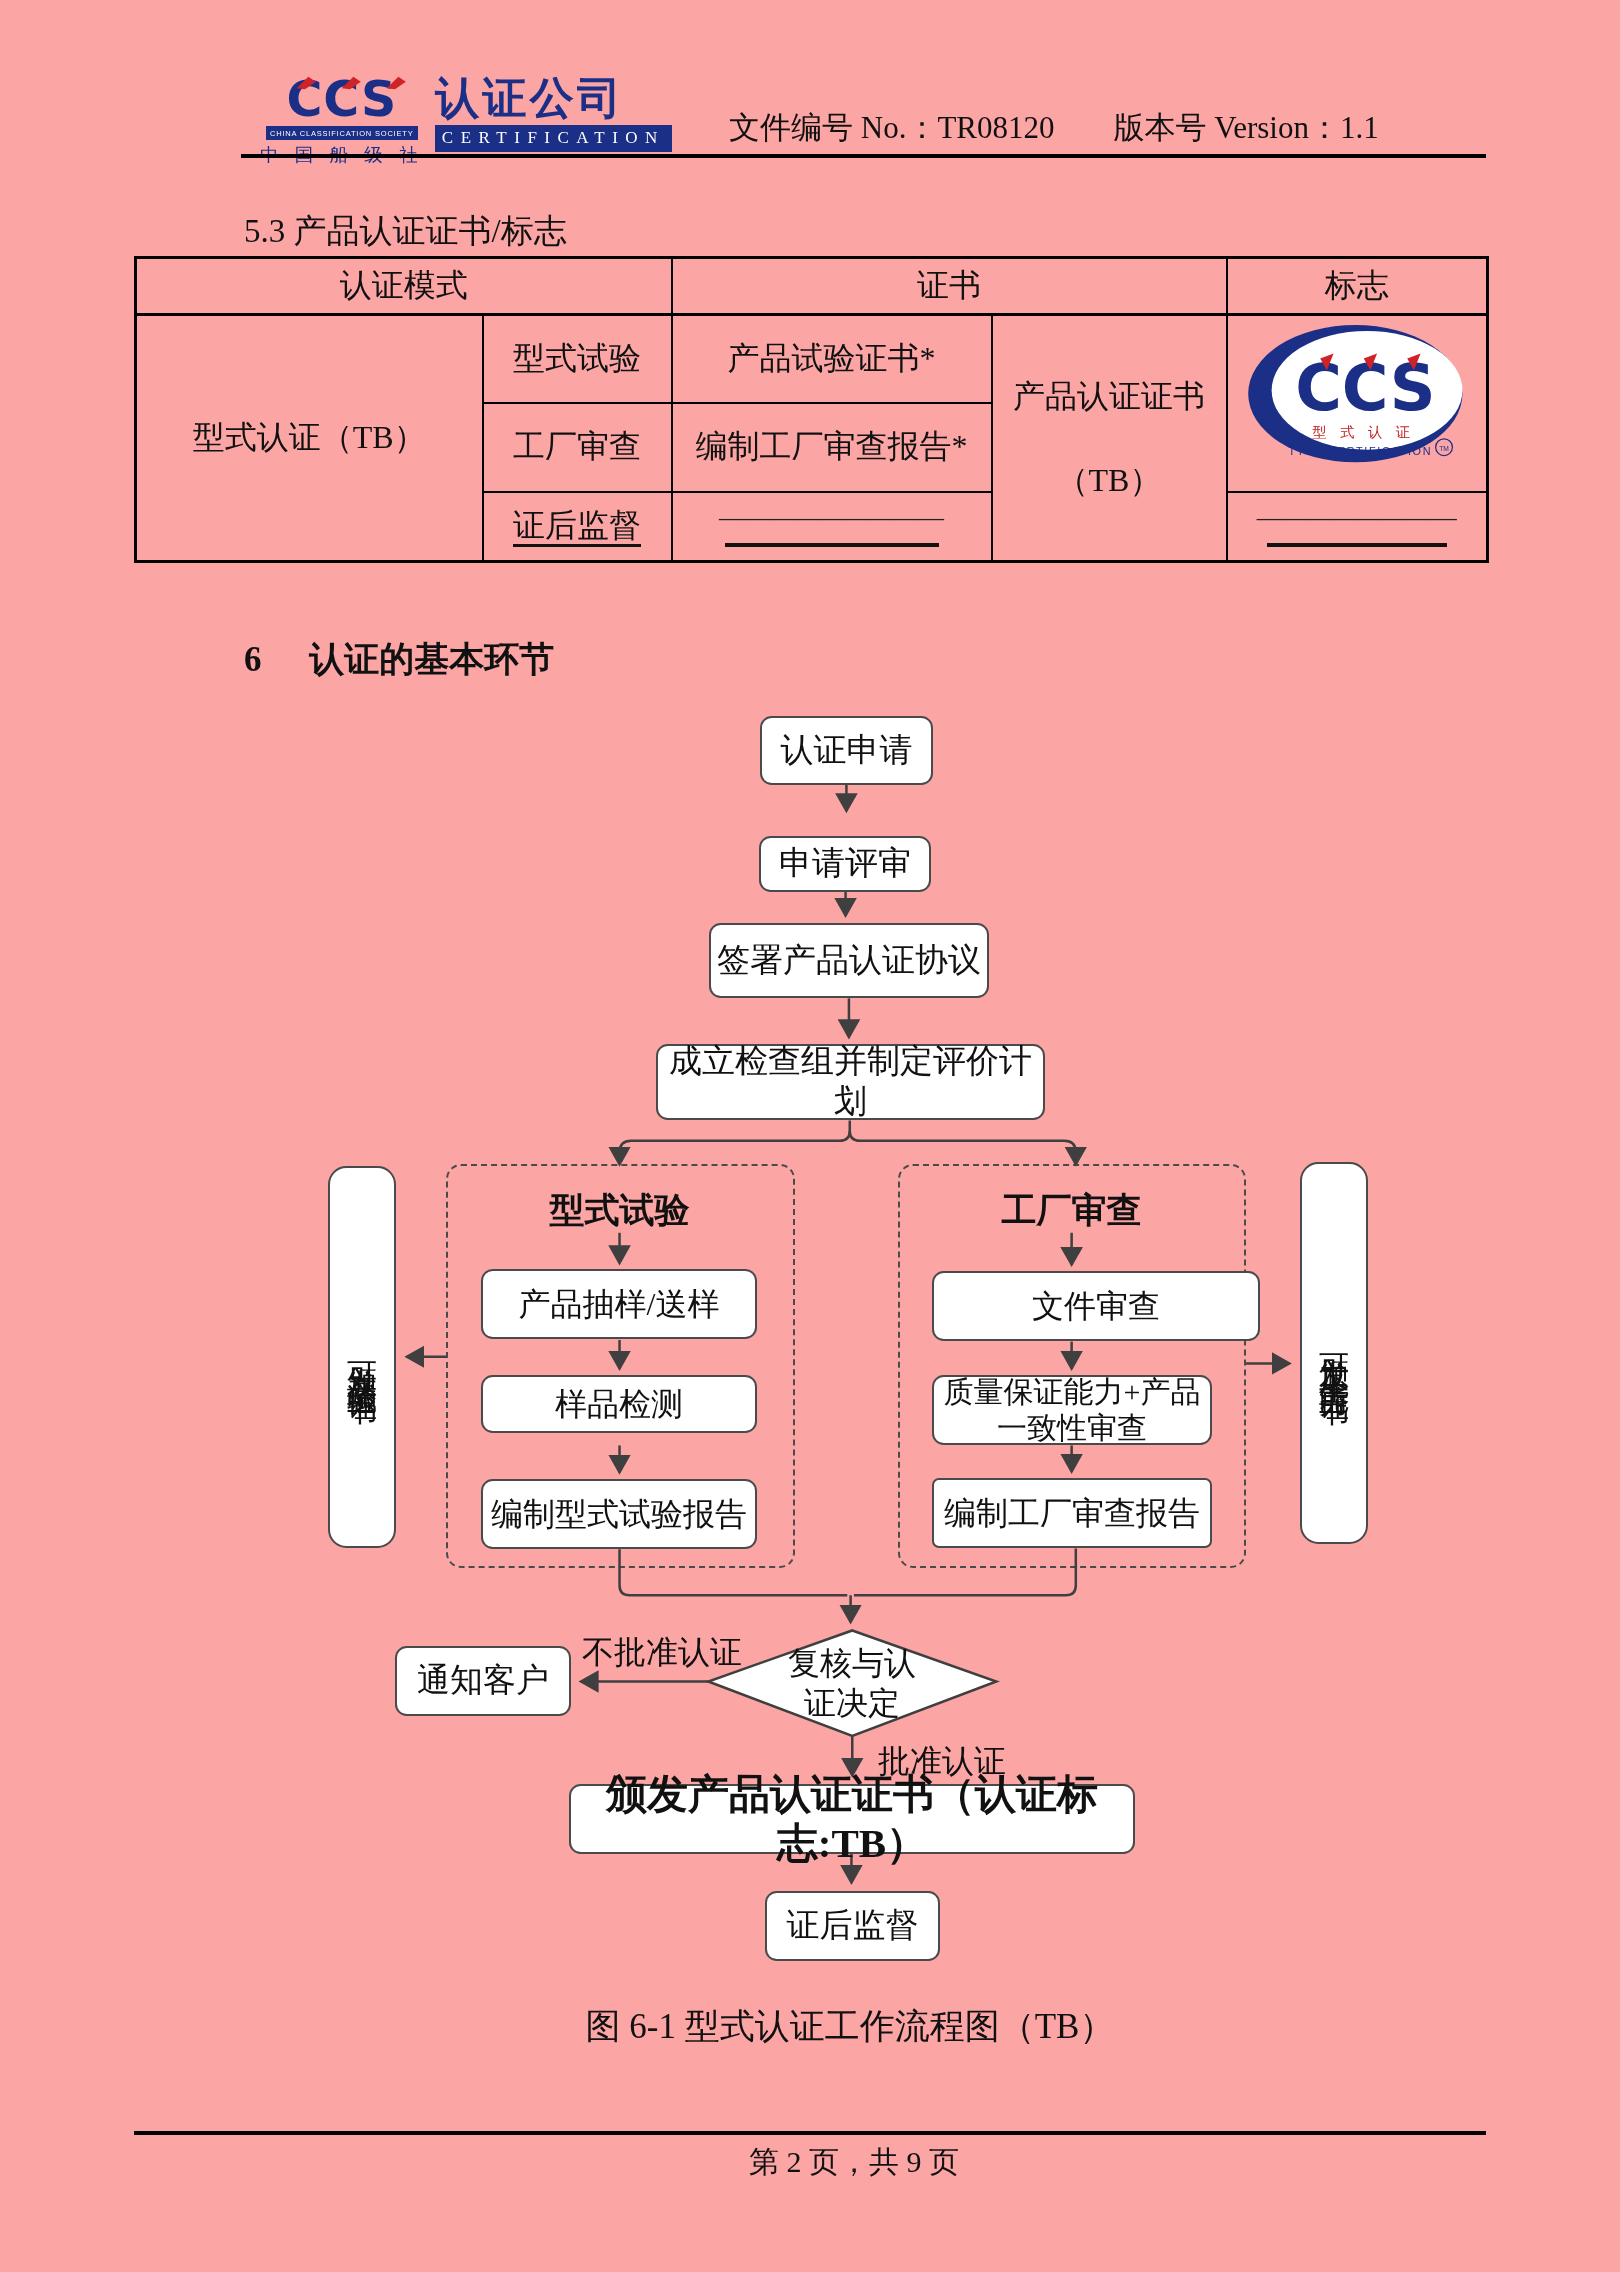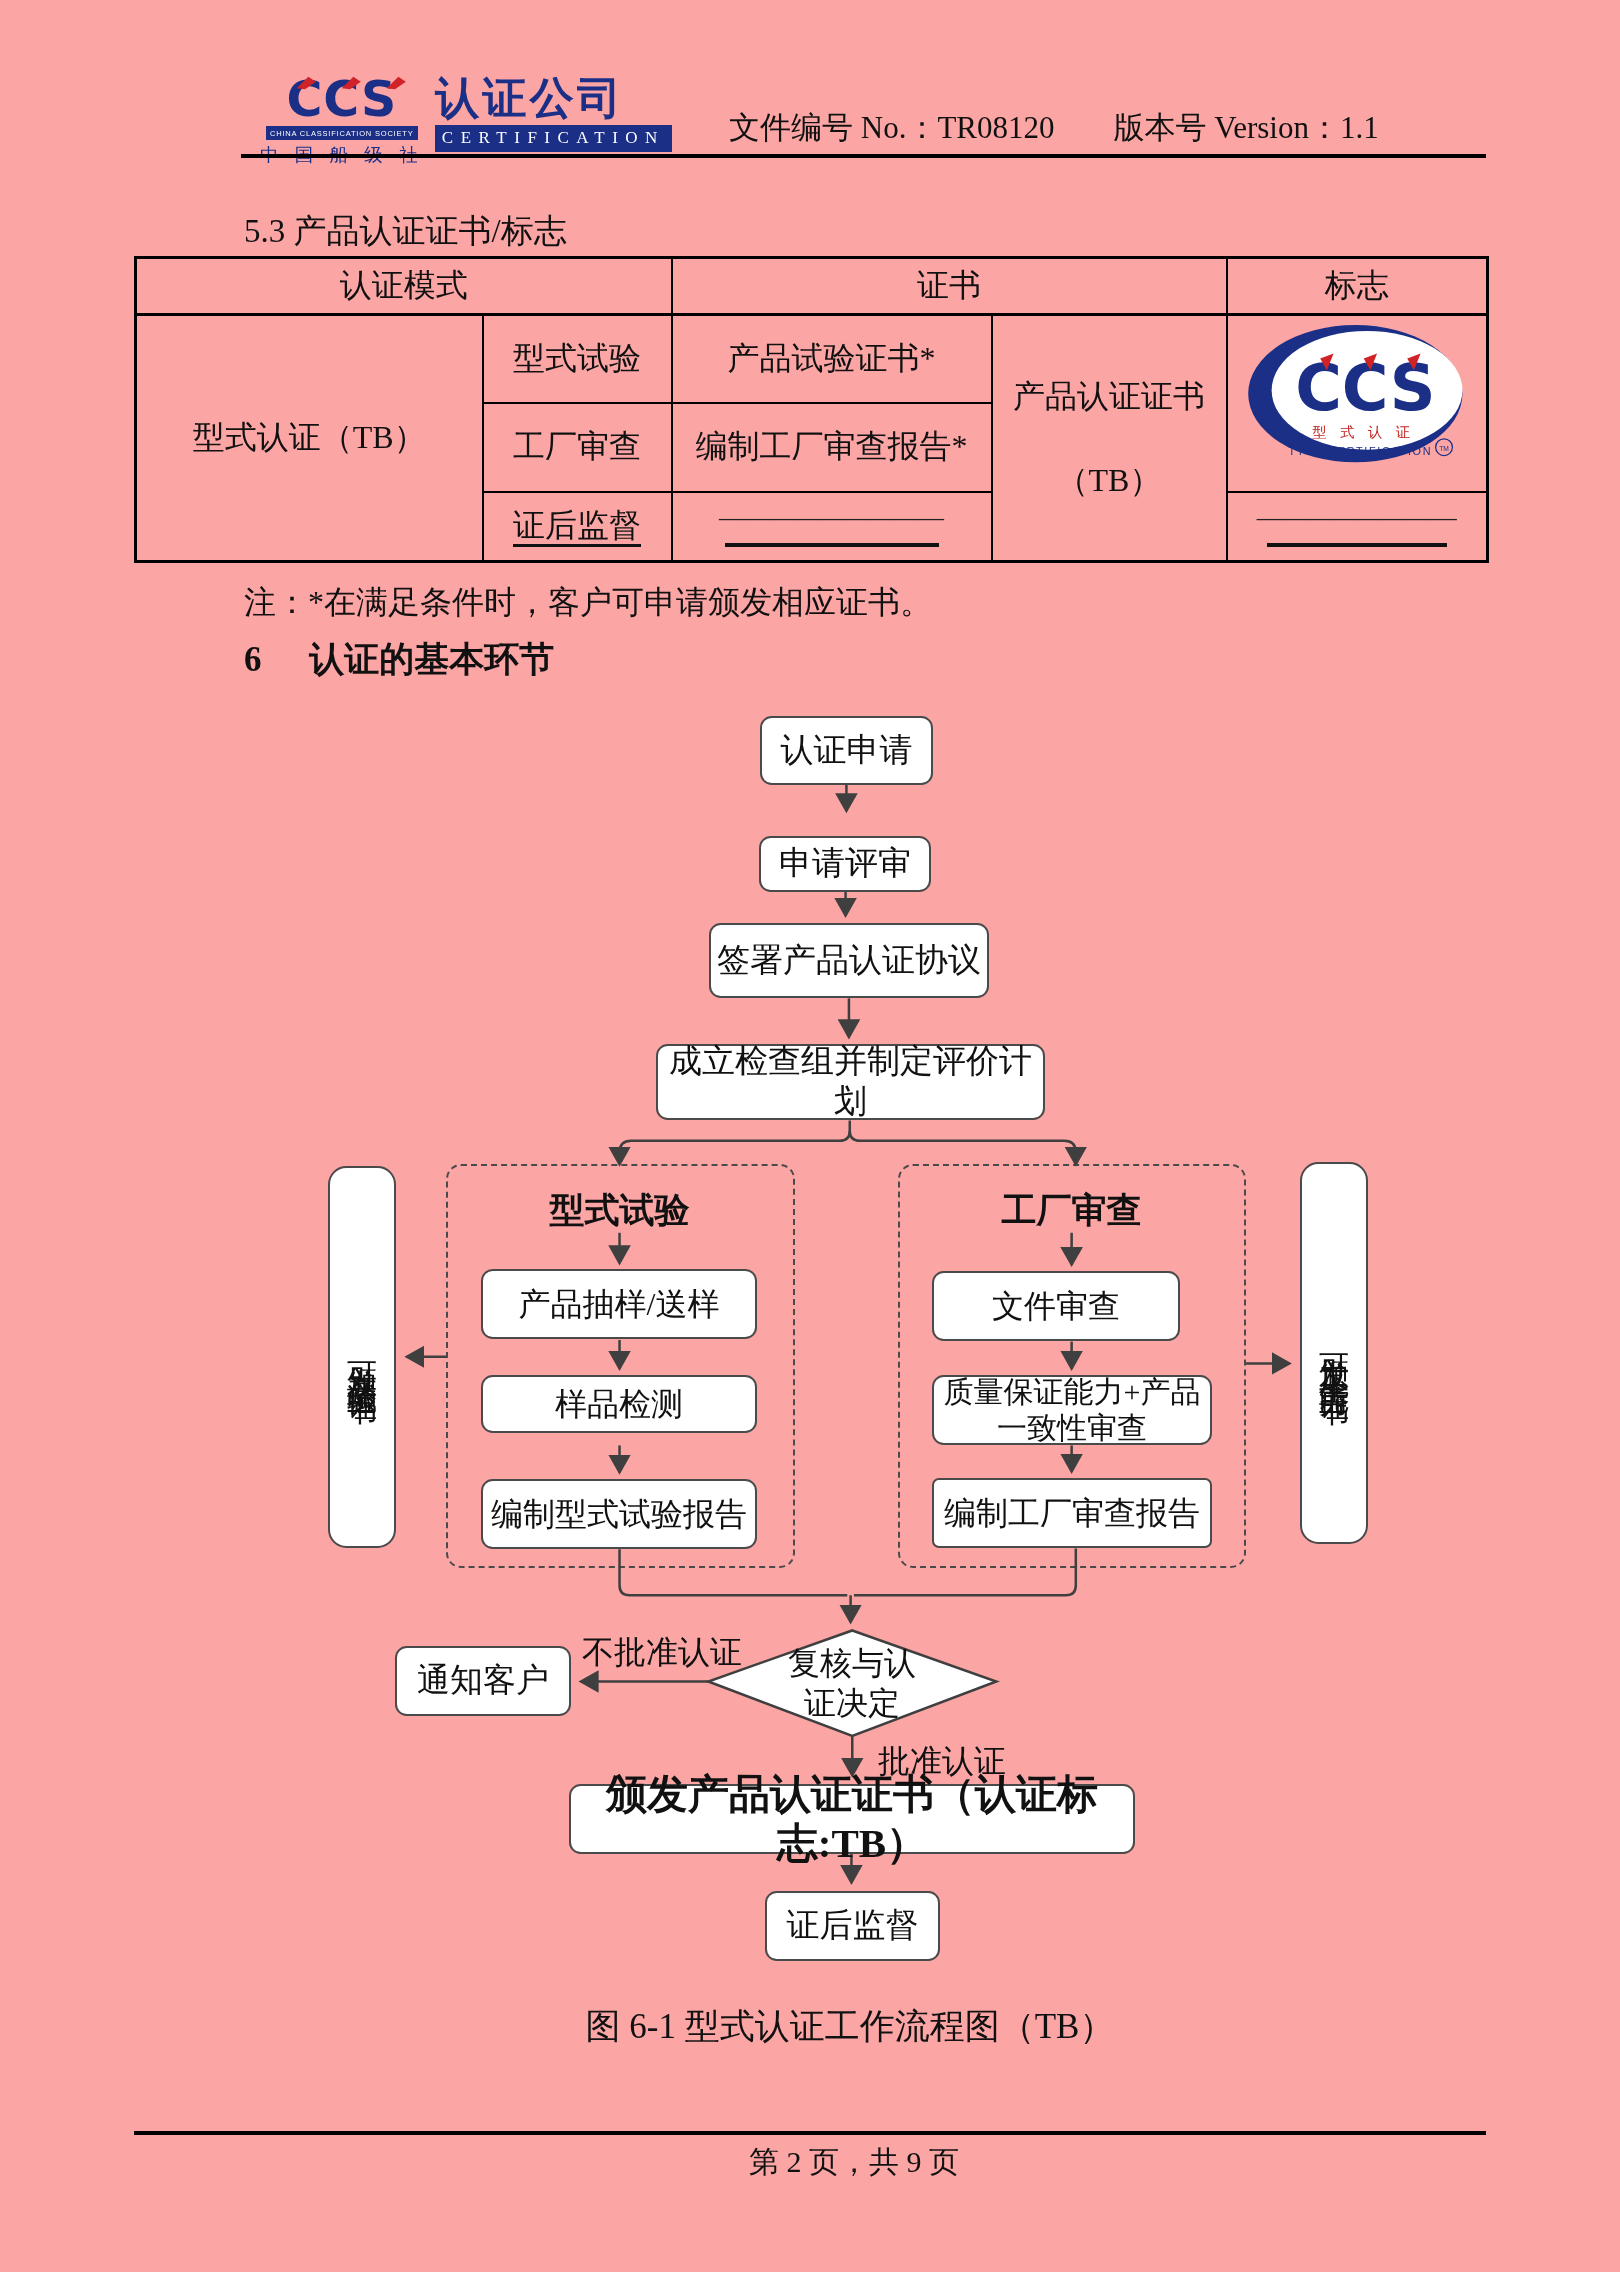--- a/index.html
+++ b/index.html
@@ -145,21 +145,20 @@
         <div class="dash-solid w1"></div>
       </td>
       <td>
         <span class="dash-text">————————</span>
         <div class="dash-solid w2"></div>
       </td>
     </tr>
   </tbody>
     </table>
 
-  <div class="abs note">注：*在满足条件时，客户可申请颁发相应证书。</div>
 
   <div class="abs sec6">
     <span class="sec6-num">6</span>
     <span>认证的基本环节</span>
   </div>
 
   <svg class="abs flow-svg" viewBox="0 0 1935 2714">
     <defs>
       <marker id="ah" markerWidth="9" markerHeight="9" refX="7" refY="4.5" orient="auto">
         <path d="M0,0 L8,4.5 L0,9 z" fill="#3f3f3f"></path>
@@ -196,21 +195,21 @@
 
   <div class="abs dash-container" style="left:446px;top:1164px;width:349px;height:404px;"></div>
   <div class="abs dash-container" style="left:898px;top:1164px;width:348px;height:404px;"></div>
 
   <div class="abs branch-title" style="left:515px;top:1187px;width:209px;">型式试验</div>
   <div class="abs fbox small" style="left:481px;top:1269px;width:276px;height:70px;">产品抽样/送样</div>
   <div class="abs fbox small" style="left:481px;top:1375px;width:276px;height:58px;">样品检测</div>
   <div class="abs fbox small" style="left:481px;top:1479px;width:276px;height:70px;">编制型式试验报告</div>
 
   <div class="abs branch-title" style="left:967px;top:1187px;width:209px;">工厂审查</div>
-  <div class="abs fbox small" style="left:932px;top:1271px;width:248px;height:70px;">文件审查</div>
+  <div class="abs fbox small" style="left:932px;top:1271px;width:328px;height:70px;">文件审查</div>
   <div class="abs fbox two-line" style="left:932px;top:1375px;width:280px;height:70px;">
     <div>质量保证能力+产品</div>
     <div>一致性审查</div>
   </div>
   <div class="abs fbox small" style="left:932px;top:1478px;width:280px;height:70px;border-radius:7px;">编制工厂审查报告</div>
 
   <div class="abs fbox vert" style="left:328px;top:1166px;width:68px;height:382px;">可颁发产品试验证书</div>
   <div class="abs fbox vert" style="left:1300px;top:1162px;width:68px;height:382px;">可颁发工厂生产能力证书</div>
 
   <div class="abs diamond-text" style="left:760px;top:1643px;width:184px;height:80px;">

